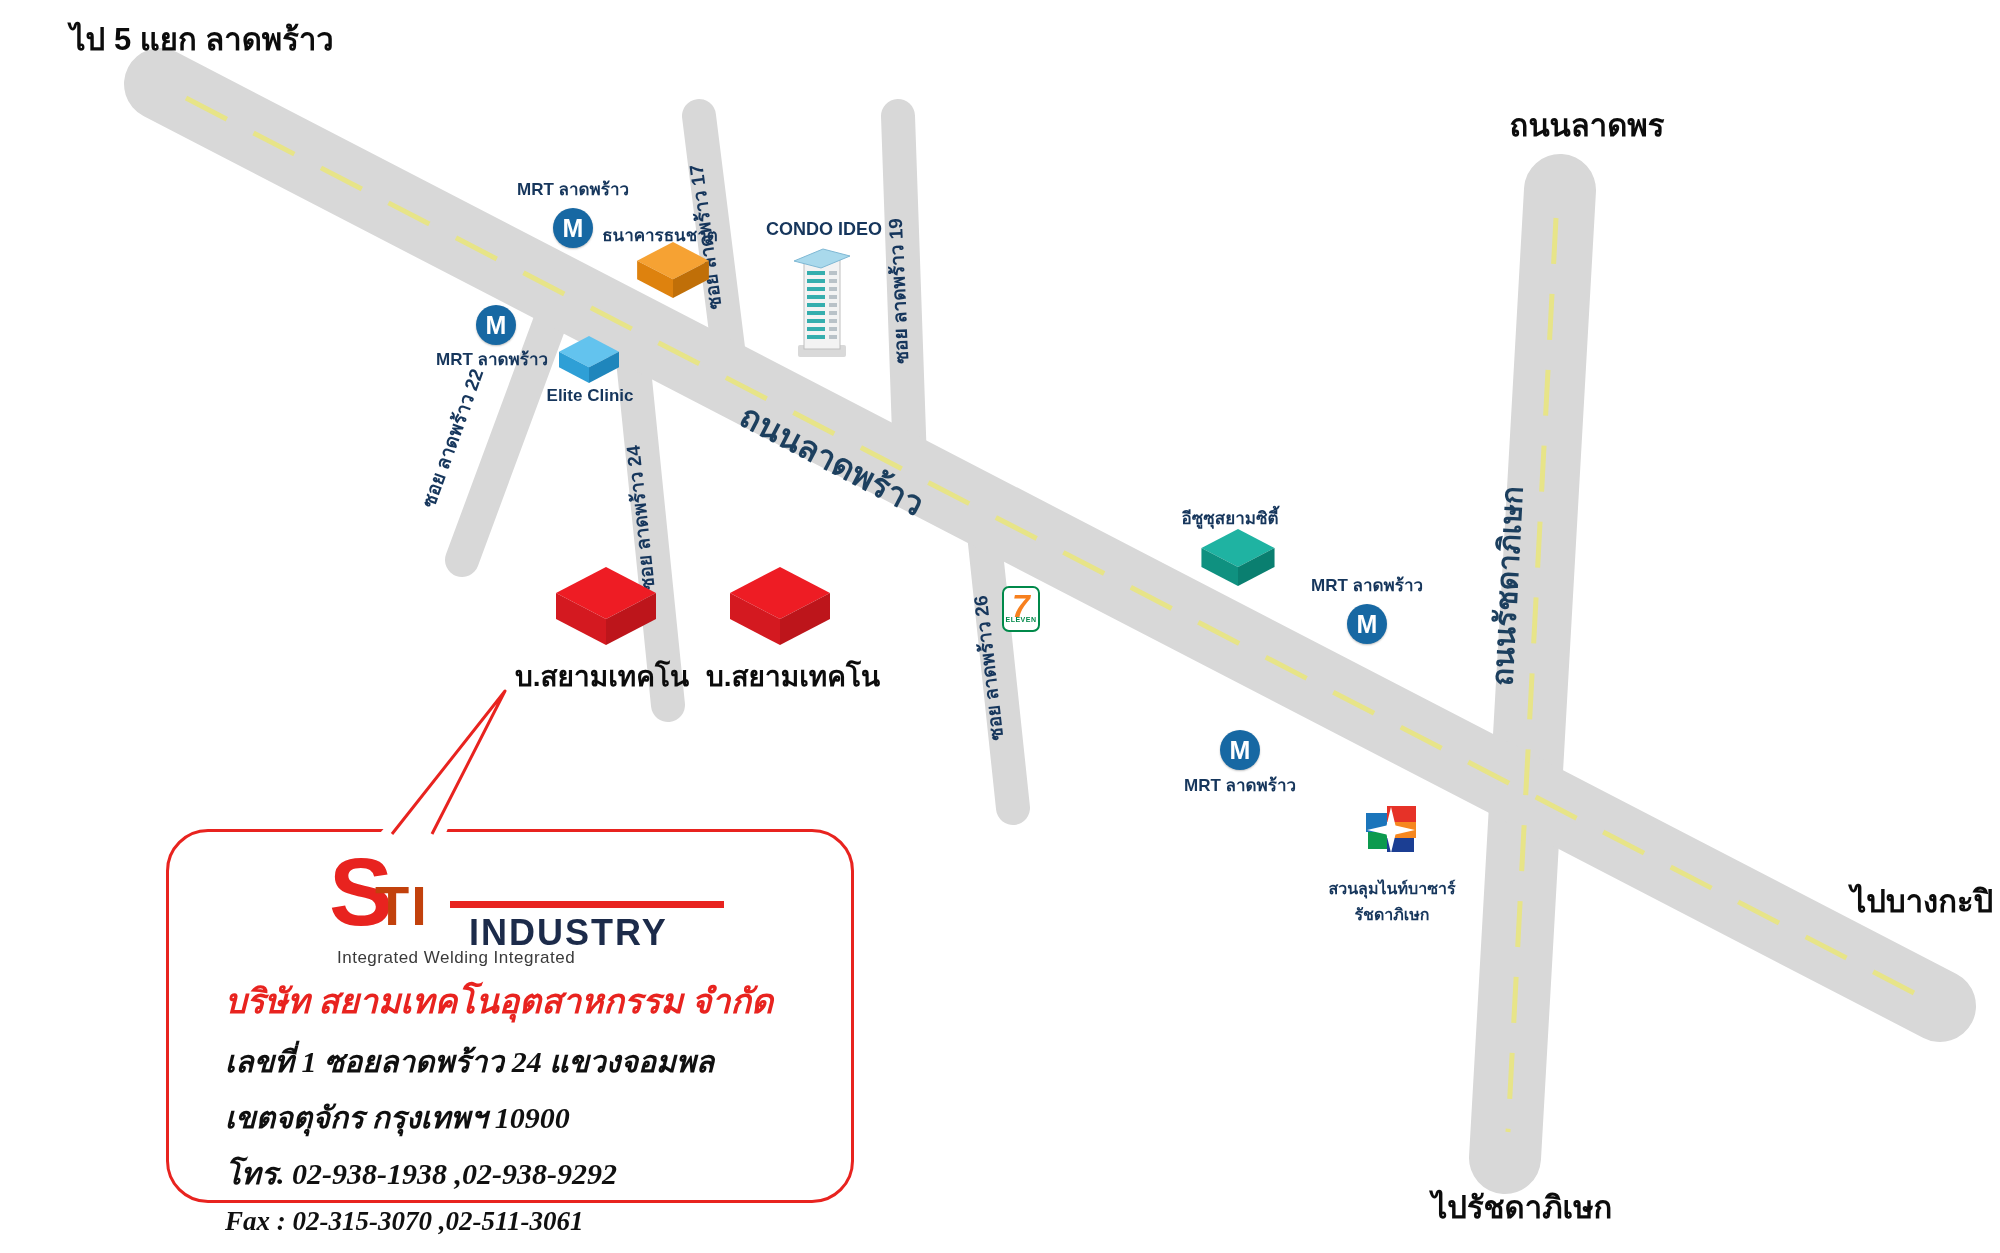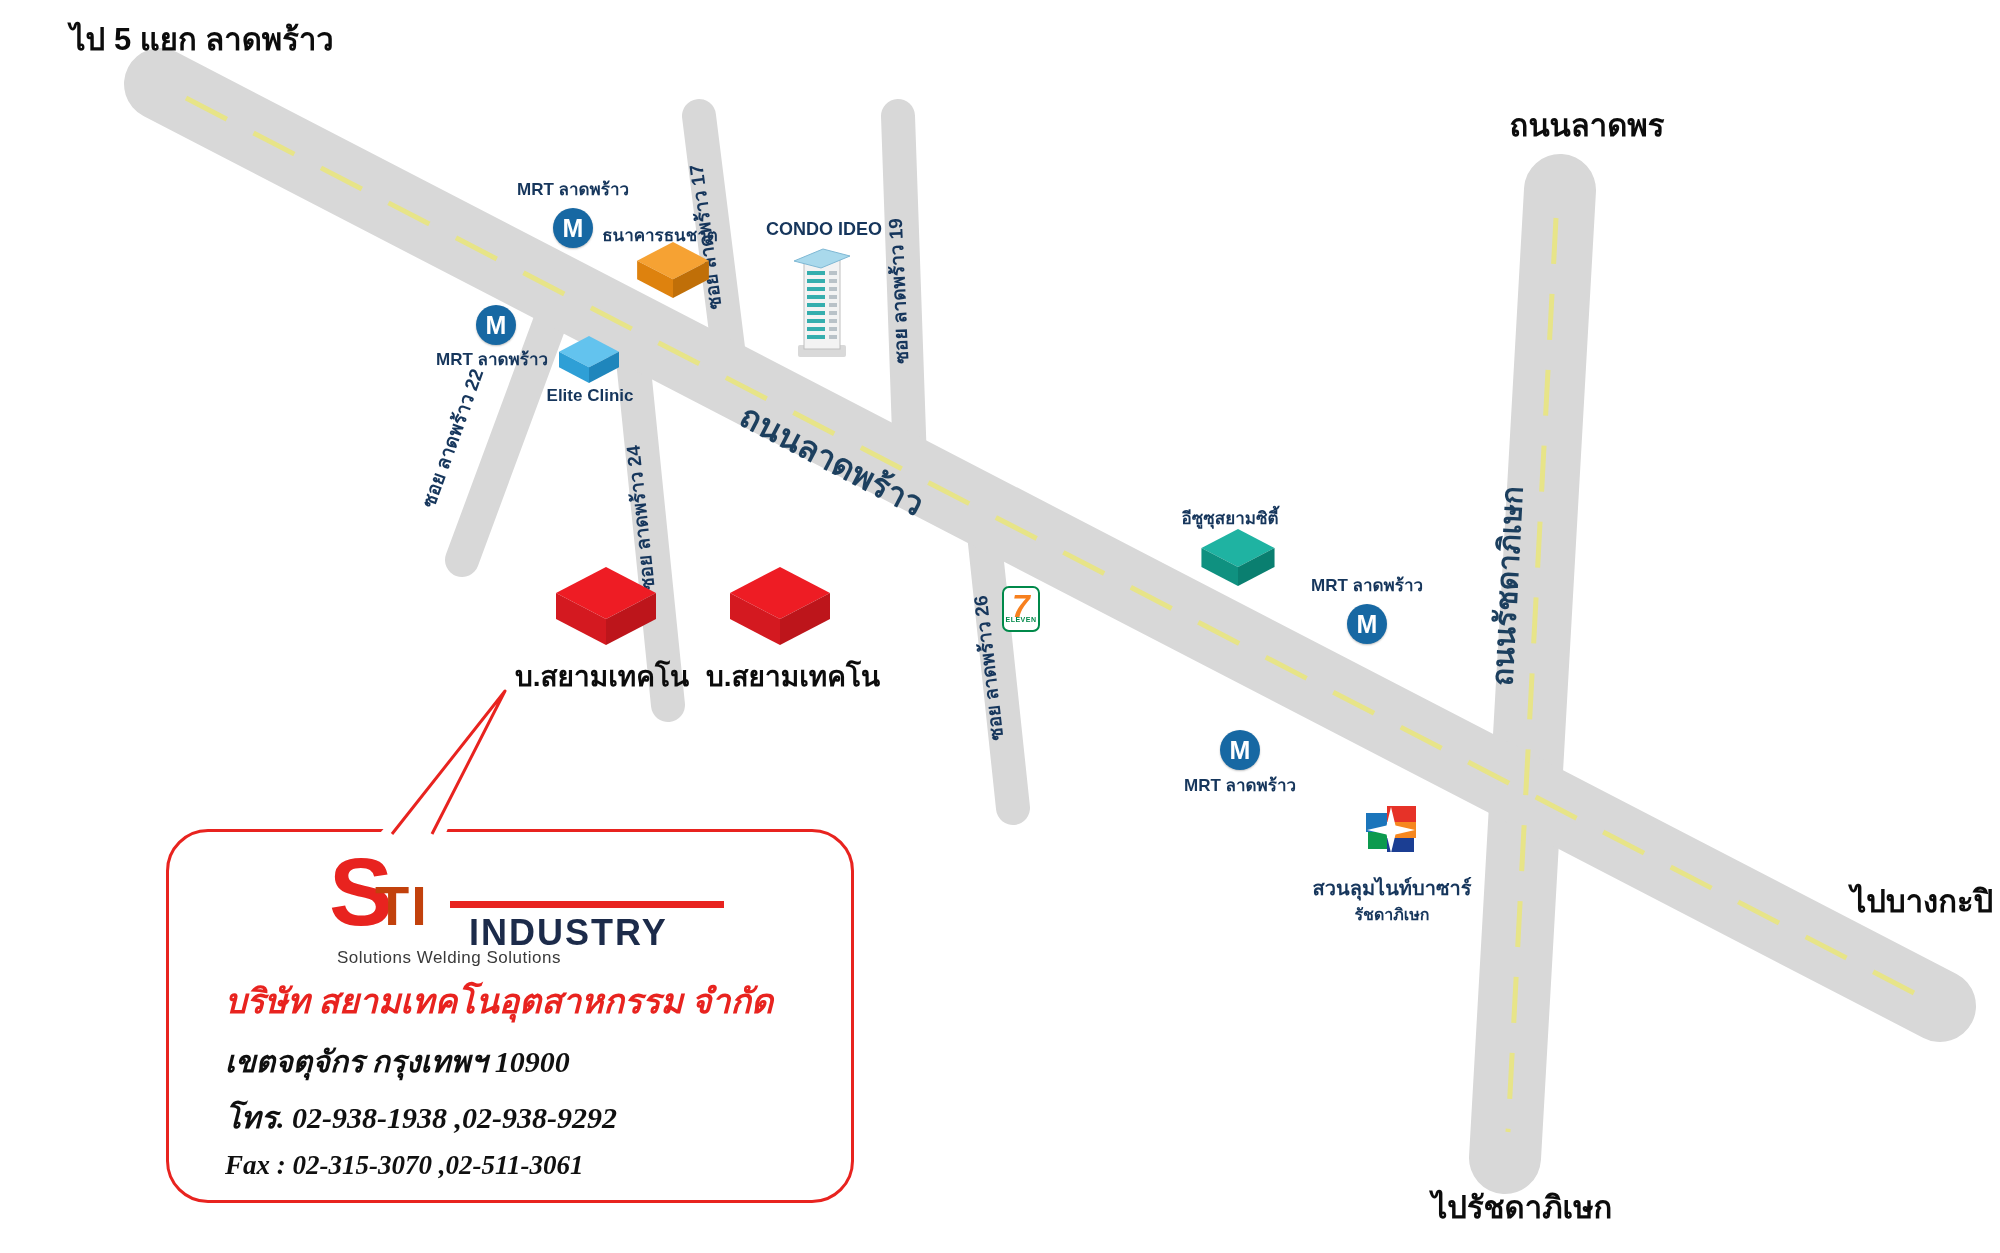--- a/index.html
+++ b/index.html
@@ -149,32 +149,33 @@
   </div>
 
   <svg class="abs" style="left:1366px;top:806px" width="50" height="50" viewBox="0 0 50 50">
     <rect x="0" y="7" width="21" height="19" fill="#1b75bb"></rect>
     <rect x="21" y="0" width="29" height="16" fill="#e63228"></rect>
     <rect x="23" y="16" width="27" height="16" fill="#f6871f"></rect>
     <rect x="2" y="26" width="19" height="17" fill="#0c9a4e"></rect>
     <rect x="21" y="32" width="27" height="14" fill="#1b3e93"></rect>
     <path d="M25 1 L29.5 19.5 L49 24 L29.5 28.5 L25 47 L20.5 28.5 L1 24 L20.5 19.5 Z" fill="#ffffff"></path>
   </svg>
-  <div class="lbl" style="left:1392px;top:888px;transform:translate(-50%,-50%);font-size:20px">สวนลุมไนท์บาซาร์</div>
+  <div class="lbl" style="left:1392px;top:888px;transform:translate(-50%,-50%);font-size:16px">สวนลุมไนท์บาซาร์</div>
   <div class="lbl" style="left:1392px;top:914px;transform:translate(-50%,-50%);font-size:16px">รัชดาภิเษก</div>
 
   <div class="callout">
     <div class="sti-mark">
       <span class="sti-s">S</span><span class="sti-ti">TI</span>
     </div>
     <div class="brand-bar"></div>
     <div class="brand2">INDUSTRY</div>
-    <div class="tagline">Solutions Welding Solutions</div>
+    <div class="tagline">Integrated Welding Integrated</div>
     <div class="co-text">
       <div class="co-name">บริษัท สยามเทคโนอุตสาหกรรม จำกัด</div>
+      <div class="co-line">เลขที่ 1  ซอยลาดพร้าว 24  แขวงจอมพล</div>
       <div class="co-line">เขตจตุจักร  กรุงเทพฯ  10900</div>
       <div class="co-line">โทร. 02-938-1938 ,02-938-9292</div>
       <div class="co-line co-fax">Fax : 02-315-3070 ,02-511-3061</div>
     </div>
   </div>
 
   <svg class="abs" style="left:0;top:0;pointer-events:none;z-index:6" width="2000" height="1253">
     <polygon points="380,833 505,690 446,833" fill="#ffffff"></polygon>
     <path d="M392 834 L505 691 L432 834" fill="none" stroke="#e8231f" stroke-width="3" stroke-linejoin="round"></path>
   </svg>

